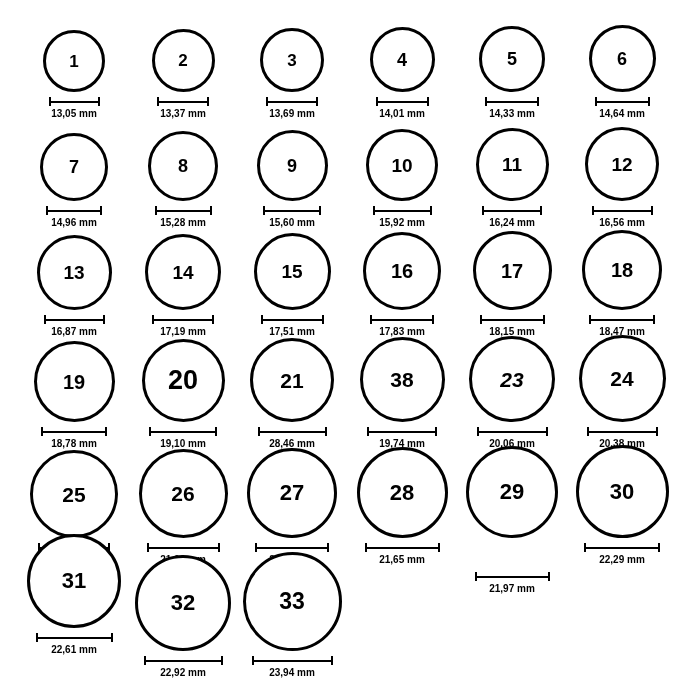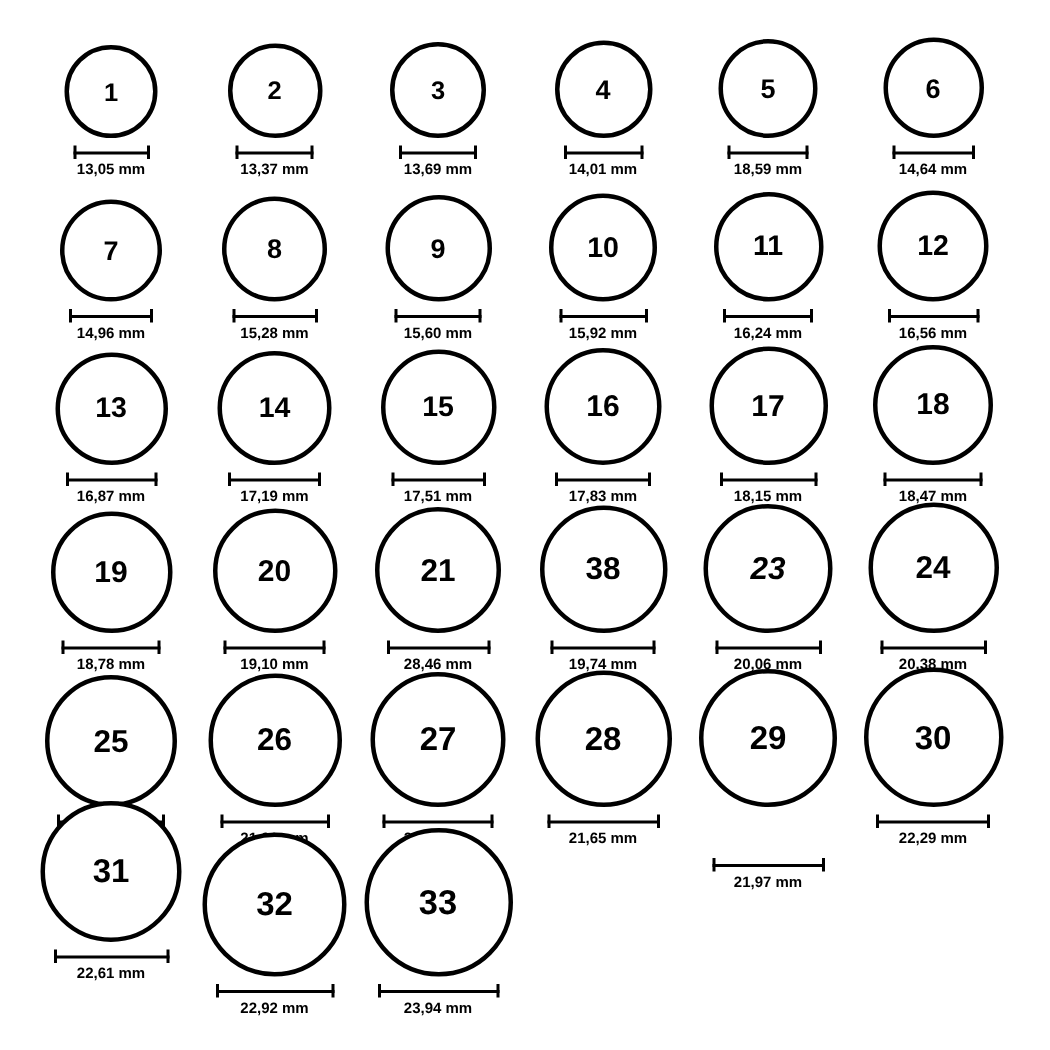--- a/index.html
+++ b/index.html
@@ -134,21 +134,21 @@
     <div class="ring-cell" style="left: 457px; width: 110px; top: 26px;">
       <div class="ring-circle" style="width: 66px; height: 66px;">
         <span class="ring-number" style="font-size: 18px;">5</span>
       </div>
       <div class="ring-measure-wrap" style="margin-top: 5px;">
         <div class="ring-bar" style="width: 54px;">
           <div class="bar-line"></div>
           <div class="bar-cap cap-left"></div>
           <div class="bar-cap cap-right"></div>
         </div>
-        <div class="ring-label">18,59 mm</div>
+        <div class="ring-label">14,33 mm</div>
       </div>
     </div>
     <div class="ring-cell" style="left: 567px; width: 110px; top: 25px;">
       <div class="ring-circle" style="width: 67px; height: 67px;">
         <span class="ring-number" style="font-size: 18px;">6</span>
       </div>
       <div class="ring-measure-wrap" style="margin-top: 5px;">
         <div class="ring-bar" style="width: 55px;">
           <div class="bar-line"></div>
           <div class="bar-cap cap-left"></div>
@@ -321,21 +321,21 @@
         <div class="ring-bar" style="width: 66px;">
           <div class="bar-line"></div>
           <div class="bar-cap cap-left"></div>
           <div class="bar-cap cap-right"></div>
         </div>
         <div class="ring-label">18,78 mm</div>
       </div>
     </div>
     <div class="ring-cell" style="left: 128px; width: 110px; top: 339px;">
       <div class="ring-circle" style="width: 83px; height: 83px;">
-        <span class="ring-number" style="font-size: 20px;">20</span>
+        <span class="ring-number" style="font-size: 27px;">20</span>
       </div>
       <div class="ring-measure-wrap" style="margin-top: 5px;">
         <div class="ring-bar" style="width: 68px;">
           <div class="bar-line"></div>
           <div class="bar-cap cap-left"></div>
           <div class="bar-cap cap-right"></div>
         </div>
         <div class="ring-label">19,10 mm</div>
       </div>
     </div>

